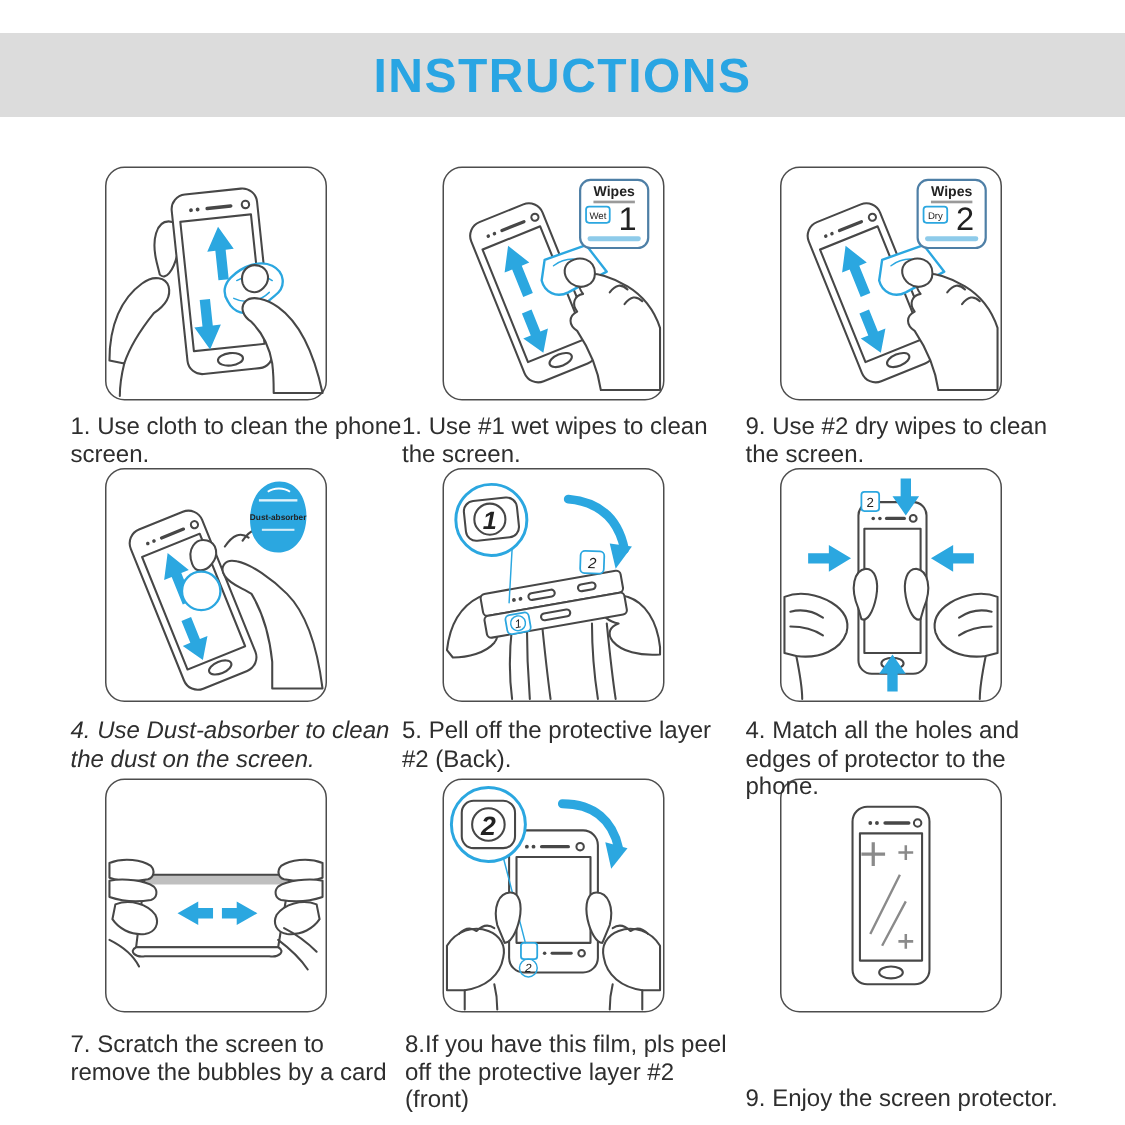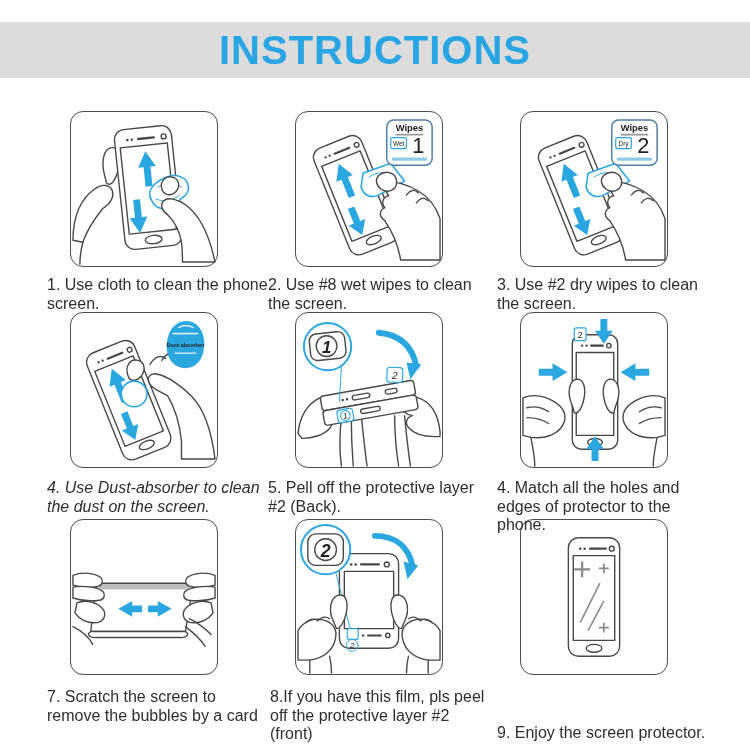--- a/index.html
+++ b/index.html
@@ -1,20 +1,20 @@
 <!DOCTYPE html>
 <html><head>
 <meta charset="utf-8">
 <style>
   html,body{margin:0;padding:0;background:#fff;}
   .page{position:relative;width:750px;height:750px;background:#ffffff;overflow:hidden;
         font-family:"Liberation Sans",sans-serif;}
   .header-band{position:absolute;left:0;top:22px;width:750px;height:56px;background:#dcdcdc;
         display:flex;align-items:center;justify-content:center;}
-  .header-title{font-size:40px;font-weight:bold;color:#29a5e3;letter-spacing:1px;margin:0;}
+  .header-title{font-size:32px;font-weight:bold;color:#29a5e3;letter-spacing:1px;margin:0;}
   .panel{position:absolute;width:148px;height:156px;border:1.6px solid #4d4d4d;border-radius:13px;
         background:#fff;box-sizing:border-box;}
   .panel svg{width:100%;height:100%;display:block;}
   .caption{position:absolute;width:224px;font-size:16px;line-height:18.5px;color:#2e2e2e;}
   
   .k  {fill:none;stroke:#474747;stroke-width:1.4;stroke-linecap:round;stroke-linejoin:round;}
   .kf {fill:#ffffff;stroke:#474747;stroke-width:1.4;stroke-linecap:round;stroke-linejoin:round;}
   .kd {fill:#474747;stroke:none;}
   .b  {fill:#2ba7e0;stroke:none;}
   .bk {fill:none;stroke:#2ba7e0;stroke-width:1.6;stroke-linecap:round;stroke-linejoin:round;}
@@ -315,22 +315,22 @@
       <g stroke="#8a8a8a" stroke-width="2.2" fill="none">
         <path d="M62,42 V58 M54,50 H70"></path>
         <path stroke-width="1.7" d="M84,44 V54 M79,49 H89"></path>
         <path stroke-width="1.7" d="M84,104 V114 M79,109 H89"></path>
       </g>
       <path stroke="#8a8a8a" stroke-width="1.6" fill="none" d="M60,104 L80,64 M68,112 L84,82"></path>
     </svg>
   </div>
 
   <div class="caption" style="left:47px;top:276px;">1. Use cloth to clean the phone screen.</div>
-  <div class="caption" style="left:268px;top:276px;">2. Use #8 wet wipes to clean the screen.</div>
-  <div class="caption" style="left:497px;top:276px;">3. Use #2 dry wipes to clean the screen.</div>
+  <div class="caption" style="left:268px;top:276px;">1. Use #1 wet wipes to clean the screen.</div>
+  <div class="caption" style="left:497px;top:276px;">9. Use #2 dry wipes to clean the screen.</div>
   <div class="caption" style="left:47px;top:479px;font-style:italic;">4. Use Dust-absorber to clean the dust on the screen.</div>
   <div class="caption" style="left:268px;top:479px;">5. Pell off the protective layer #2 (Back).</div>
   <div class="caption" style="left:497px;top:479px;">4. Match all the holes and edges of protector to the phone.</div>
   <div class="caption" style="left:47px;top:688px;">7. Scratch the screen to remove the bubbles by a card</div>
   <div class="caption" style="left:270px;top:688px;">8.If you have this film, pls peel off the protective layer #2 (front)</div>
   <div class="caption" style="left:497px;top:688px;margin-top:36px;">9. Enjoy the screen protector.</div>
 
 </div>
 
 </body></html>

